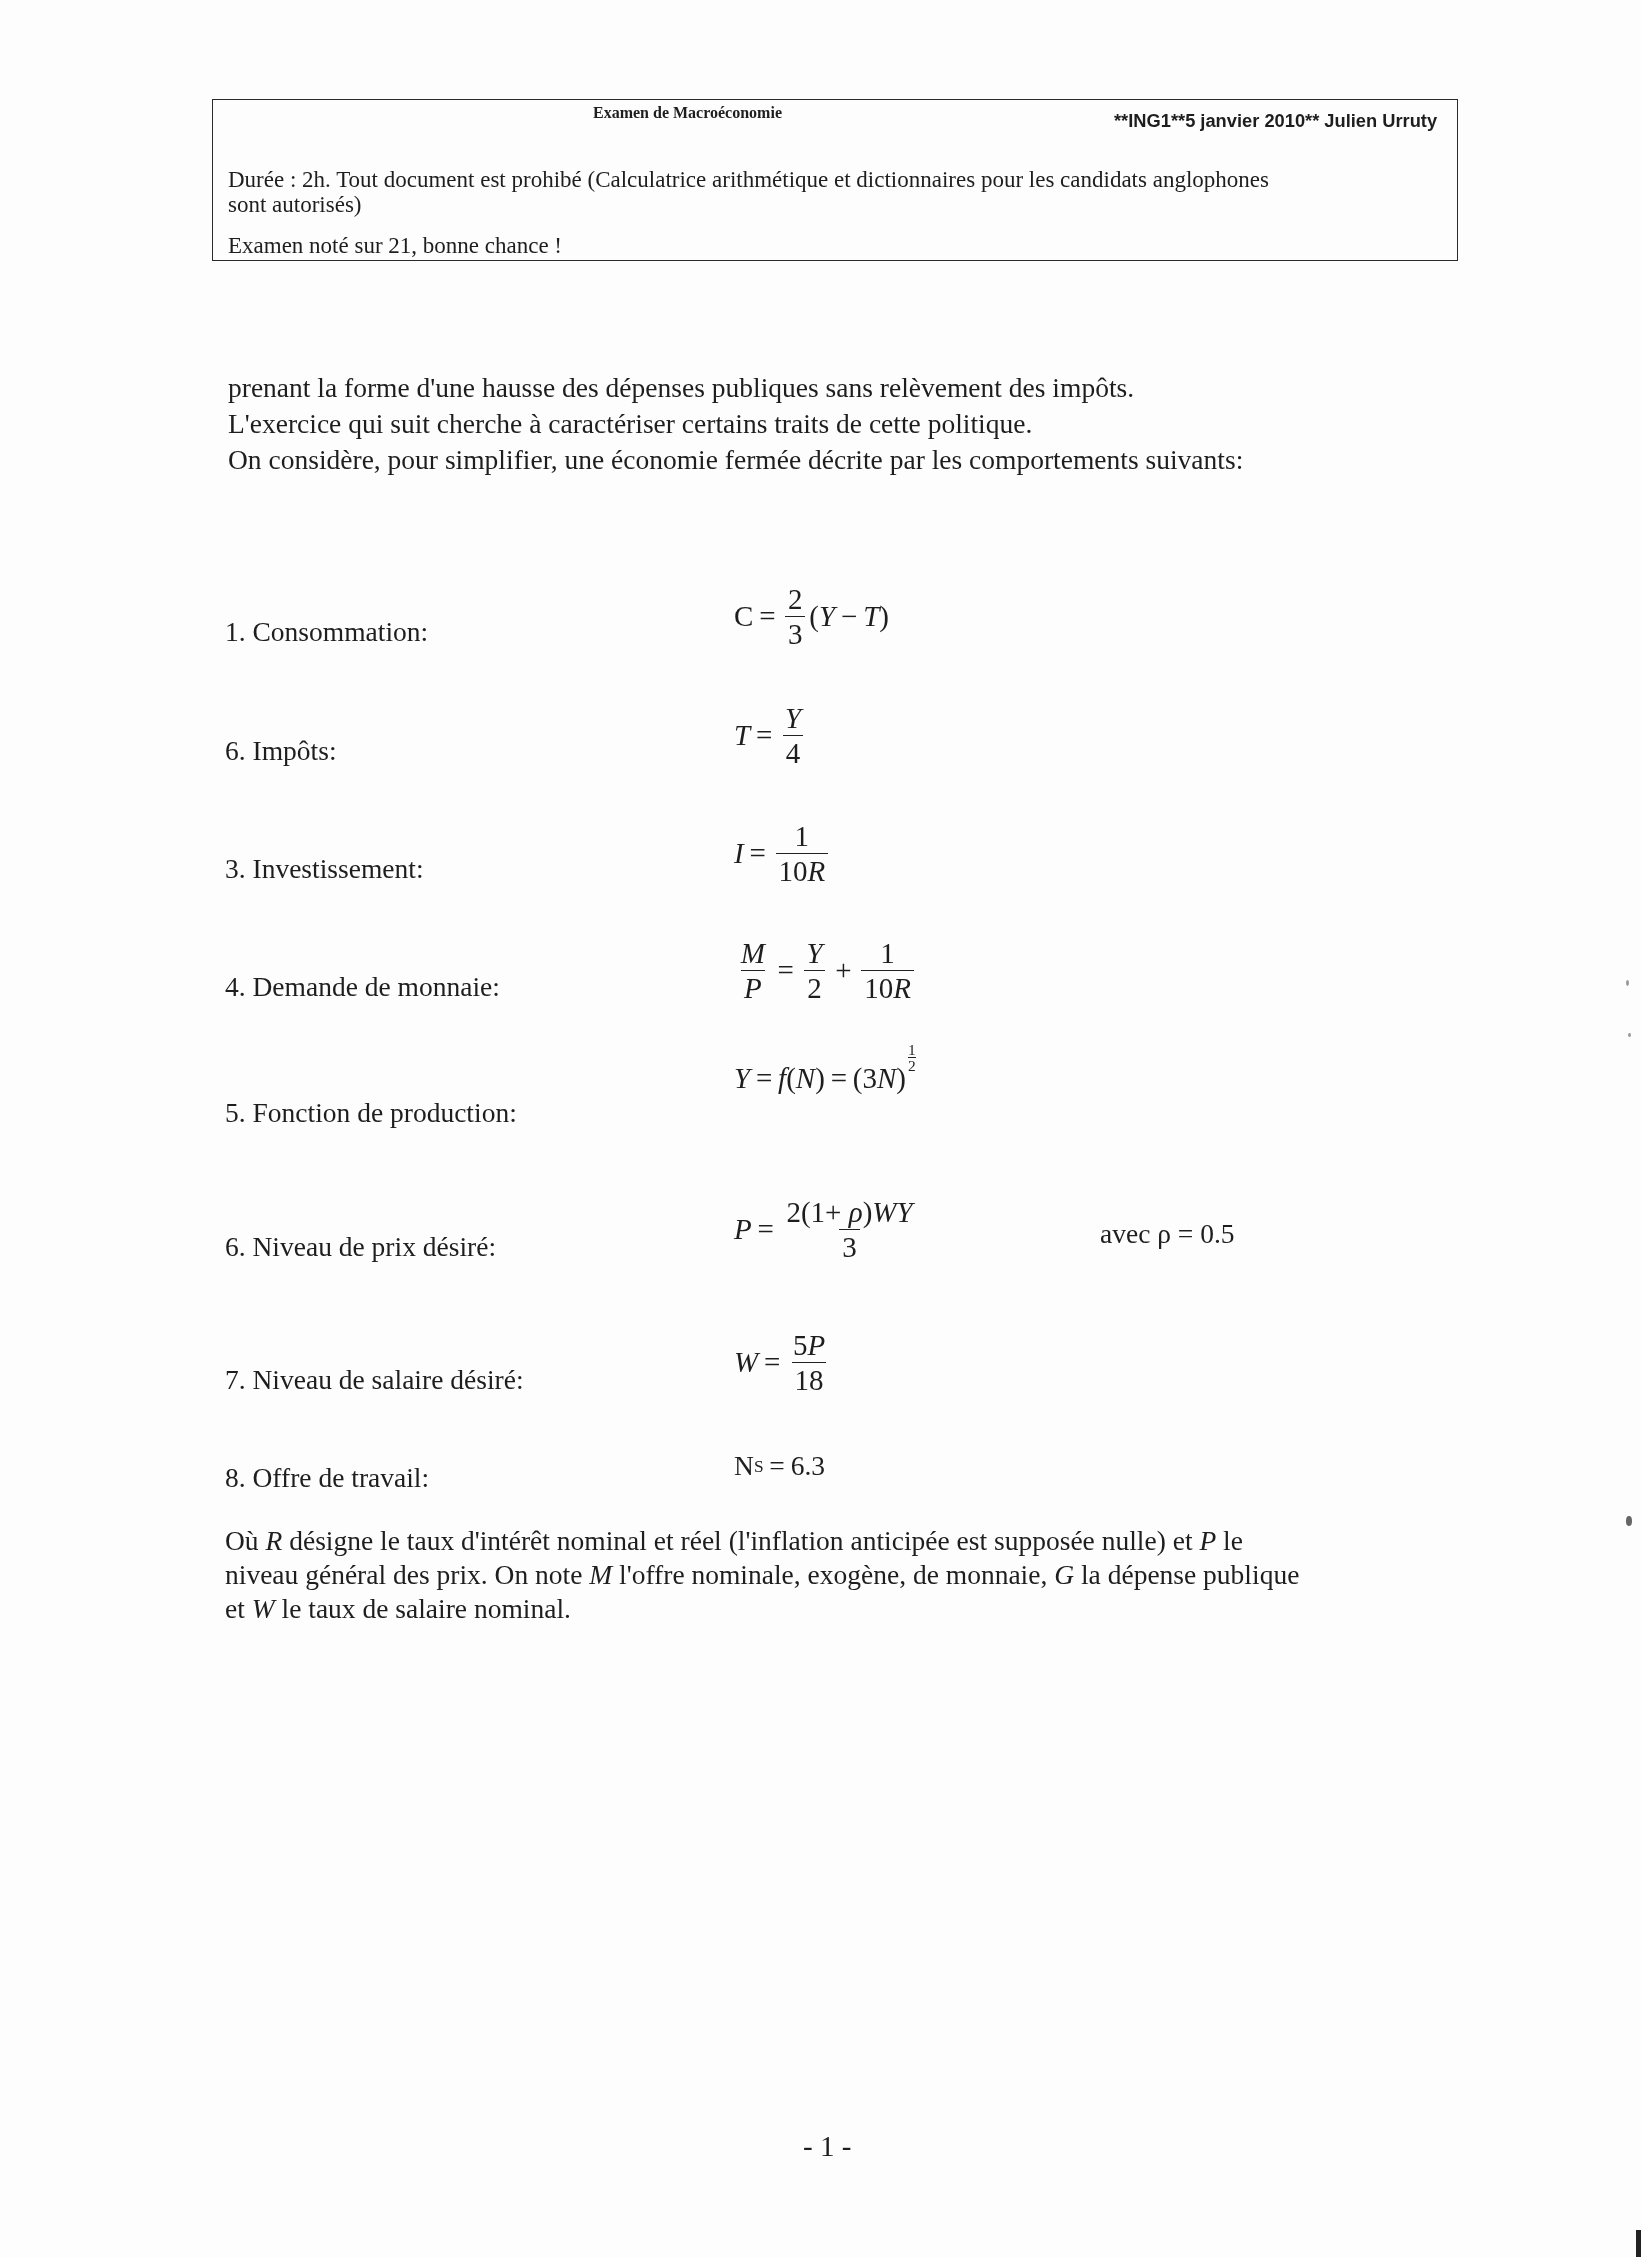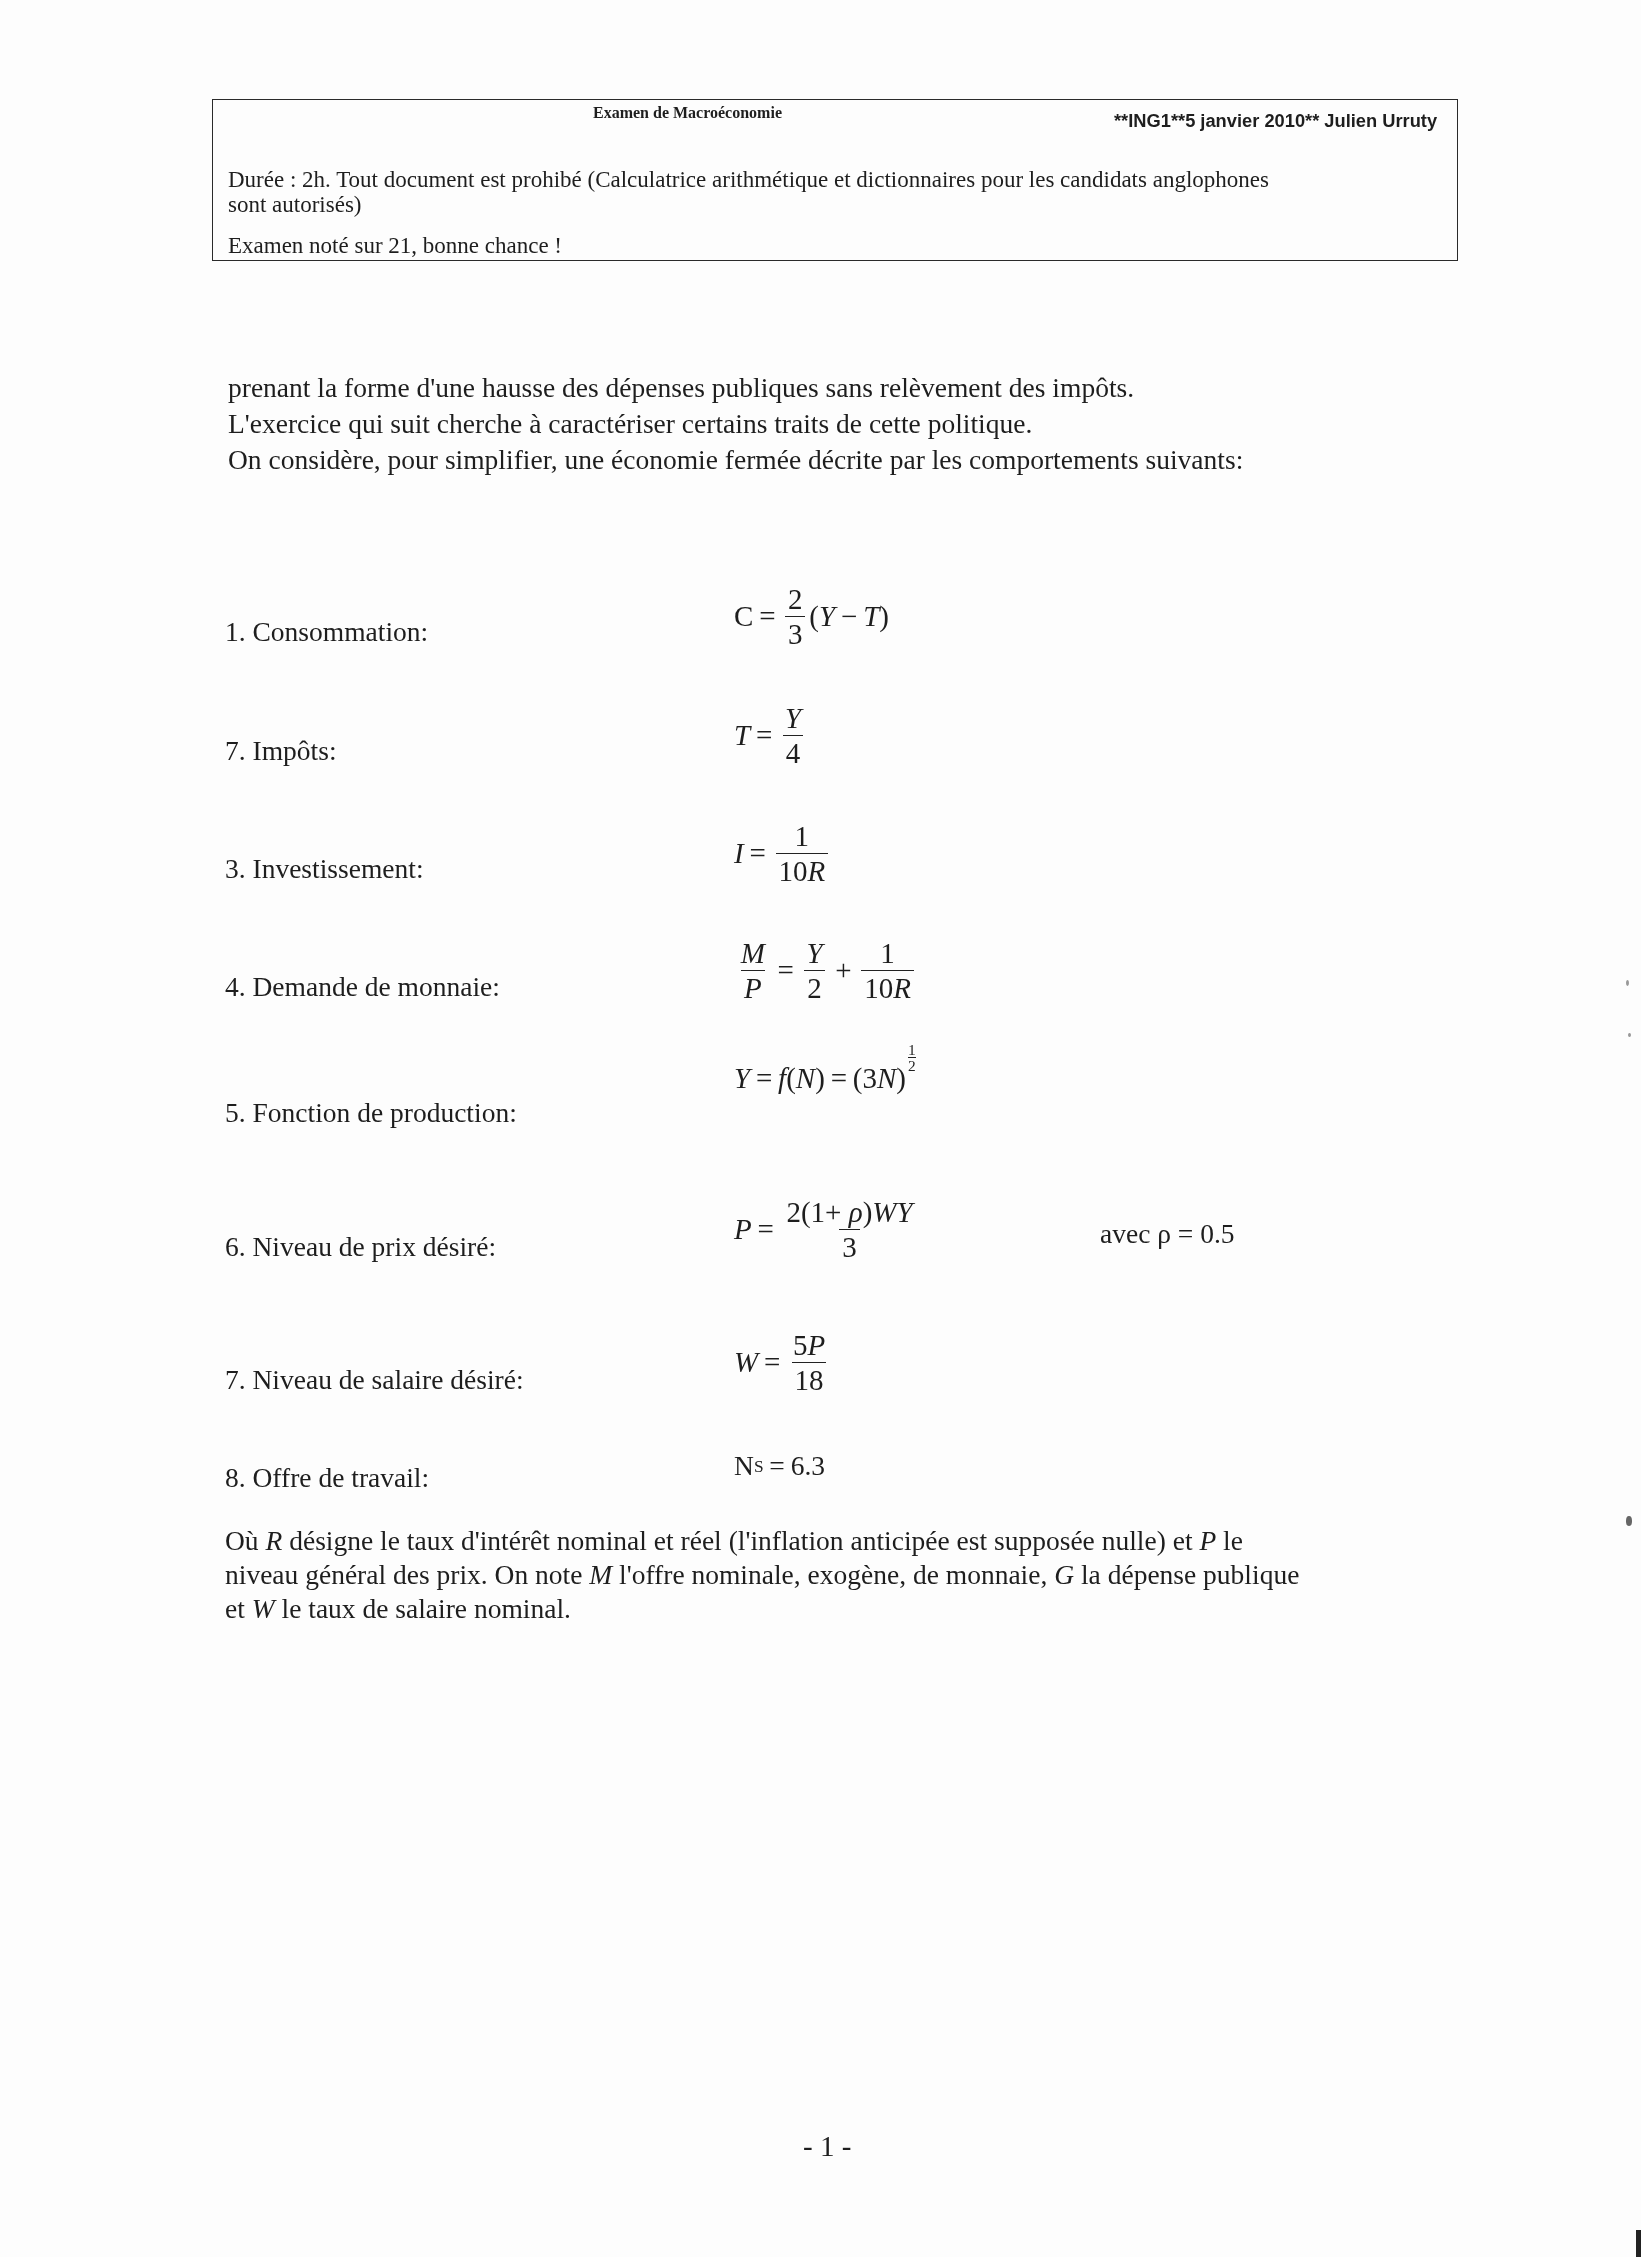--- a/index.html
+++ b/index.html
@@ -38,21 +38,21 @@
   <div style="margin-top:16px">Examen noté sur 21, bonne chance !</div>
 </div>
 
 <div class="abs para">
   <div>prenant la forme d'une hausse des dépenses publiques sans relèvement des impôts.</div>
   <div>L'exercice qui suit cherche à caractériser certains traits de cette politique.</div>
   <div>On considère, pour simplifier, une économie fermée décrite par les comportements suivants:</div>
 </div>
 
 <div class="abs item-label" style="top:604px">1. Consommation:</div>
-<div class="abs item-label" style="top:723px">7. Impôts:</div>
+<div class="abs item-label" style="top:723px">6. Impôts:</div>
 <div class="abs item-label" style="top:841px">3. Investissement:</div>
 <div class="abs item-label" style="top:959px">4. Demande de monnaie:</div>
 <div class="abs item-label" style="top:1085px">5. Fonction de production:</div>
 <div class="abs item-label" style="top:1219px">6. Niveau de prix désiré:</div>
 <div class="abs item-label" style="top:1352px">7. Niveau de salaire désiré:</div>
 <div class="abs item-label" style="top:1450px">8. Offre de travail:</div>
 
 <div class="abs eq" style="top:584px">
   <span>C</span>
   <span class="op">=</span>

